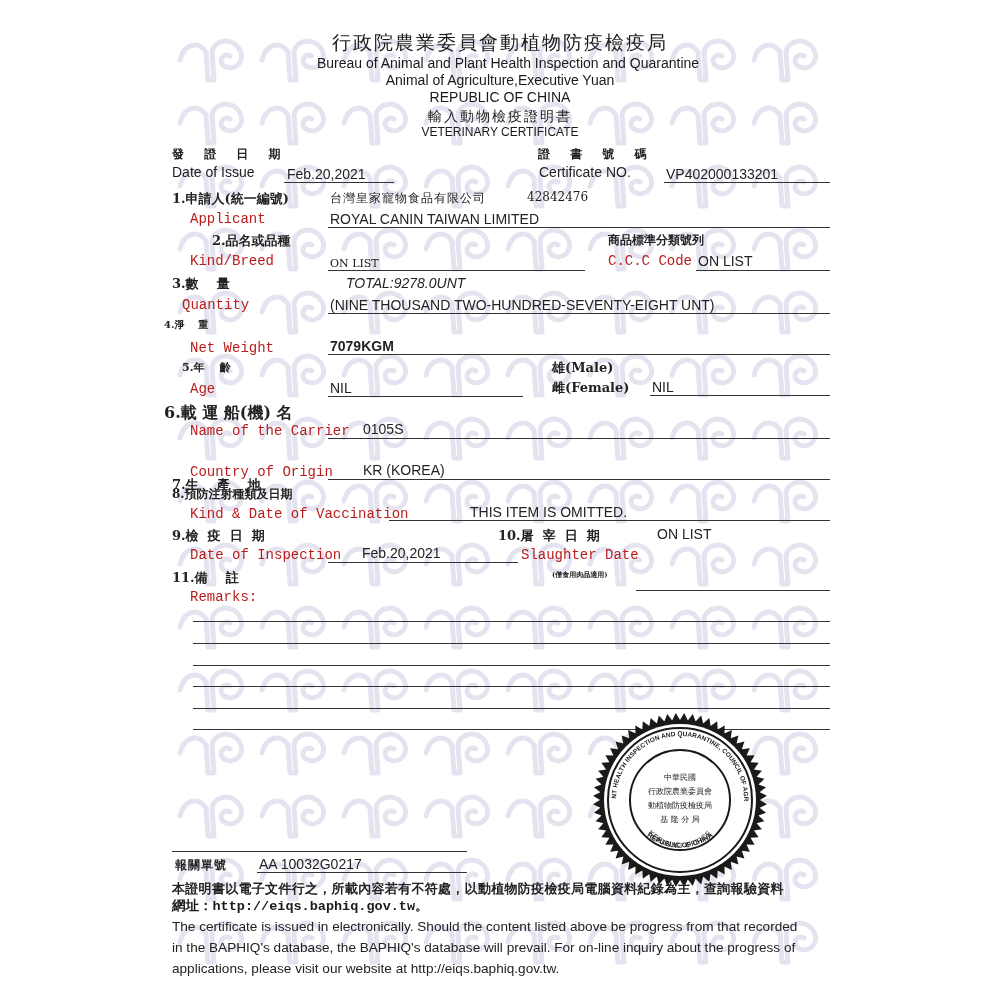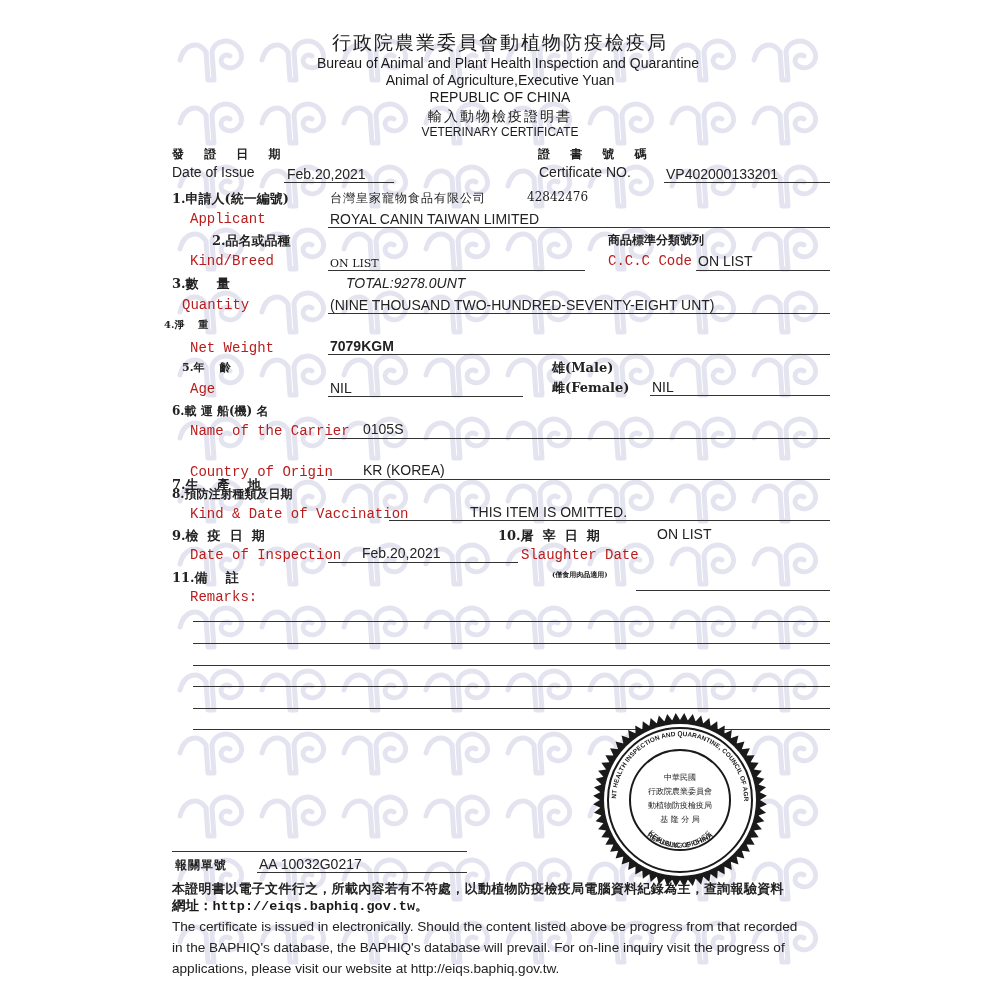--- a/index.html
+++ b/index.html
@@ -465,21 +465,21 @@
 
 <div class="abs cnlbl" style="left:166px;top:360px;font-size:11px;letter-spacing:0;white-space:pre;margin-left:16px;">5.年    齡</div>
 <div class="abs cnlbl" style="left:552px;top:359px;font-size:13px;letter-spacing:0;">雄(Male)</div>
 <div class="abs lbl" style="left:190px;top:381px;">Age</div>
 <div class="abs val" style="left:330px;top:380px;">NIL</div>
 <div class="line" style="left:328px;top:396px;width:195px;"></div>
 <div class="abs cnlbl" style="left:552px;top:379px;font-size:13px;letter-spacing:0;">雌(Female)</div>
 <div class="abs val" style="left:652px;top:379px;">NIL</div>
 <div class="line" style="left:650px;top:395px;width:180px;"></div>
 
-<div class="abs cnlbl" style="left:172px;top:403px;font-size:12px;letter-spacing:0;white-space:pre;">6.載 運 船(機) 名</div>
+<div class="abs cnlbl" style="left:164px;top:403px;font-size:16px;letter-spacing:0;white-space:pre;">6.載 運 船(機) 名</div>
 <div class="abs lbl" style="left:190px;top:423px;">Name of the Carrier</div>
 <div class="abs val" style="left:363px;top:421px;">0105S</div>
 <div class="line" style="left:328px;top:438px;width:502px;"></div>
 
 <div class="abs cnlbl" style="left:172px;top:444px;font-size:13px;letter-spacing:0;white-space:pre;margin-top:32px;">7.生    產    地</div>
 <div class="abs lbl" style="left:190px;top:464px;">Country of Origin</div>
 <div class="abs val" style="left:363px;top:462px;">KR (KOREA)</div>
 <div class="line" style="left:328px;top:479px;width:502px;"></div>
 
 <div class="abs cnlbl" style="left:172px;top:486px;font-size:12px;letter-spacing:0;">8.預防注射種類及日期</div>
@@ -538,14 +538,14 @@
 </div>
 
 <div class="line" style="left:172px;top:851px;width:295px;"></div>
 <div class="abs cnlbl" style="left:175px;top:857px;font-size:12px;">報關單號</div>
 <div class="abs val" style="left:259px;top:856px;">AA  10032G0217</div>
 <div class="line" style="left:257px;top:872px;width:210px;"></div>
 
 <div class="abs cnlbl" style="left:172px;top:880px;font-size:13px;letter-spacing:0.3px;">本證明書以電子文件行之，所載內容若有不符處，以動植物防疫檢疫局電腦資料紀錄為主，查詢報驗資料</div>
 <div class="abs mono" style="left:172px;top:897px;font-size:13.5px;font-weight:bold;">網址：http://eiqs.baphiq.gov.tw。</div>
 <div class="abs para" style="left:172px;top:916px;font-size:13.6px;">The certificate is issued in electronically. Should the content listed above be progress from that recorded</div>
-<div class="abs para" style="left:172px;top:937px;font-size:13.6px;">in the BAPHIQ's database, the BAPHIQ's database will prevail. For on-line inquiry visit the progress of</div>
+<div class="abs para" style="left:172px;top:937px;font-size:13.6px;">in the BAPHIQ's database, the BAPHIQ's database will prevail. For on-line inquiry about the progress of</div>
 <div class="abs para" style="left:172px;top:958px;font-size:13.6px;">applications, please visit our website at http://eiqs.baphiq.gov.tw.</div>
 
 </body></html>

